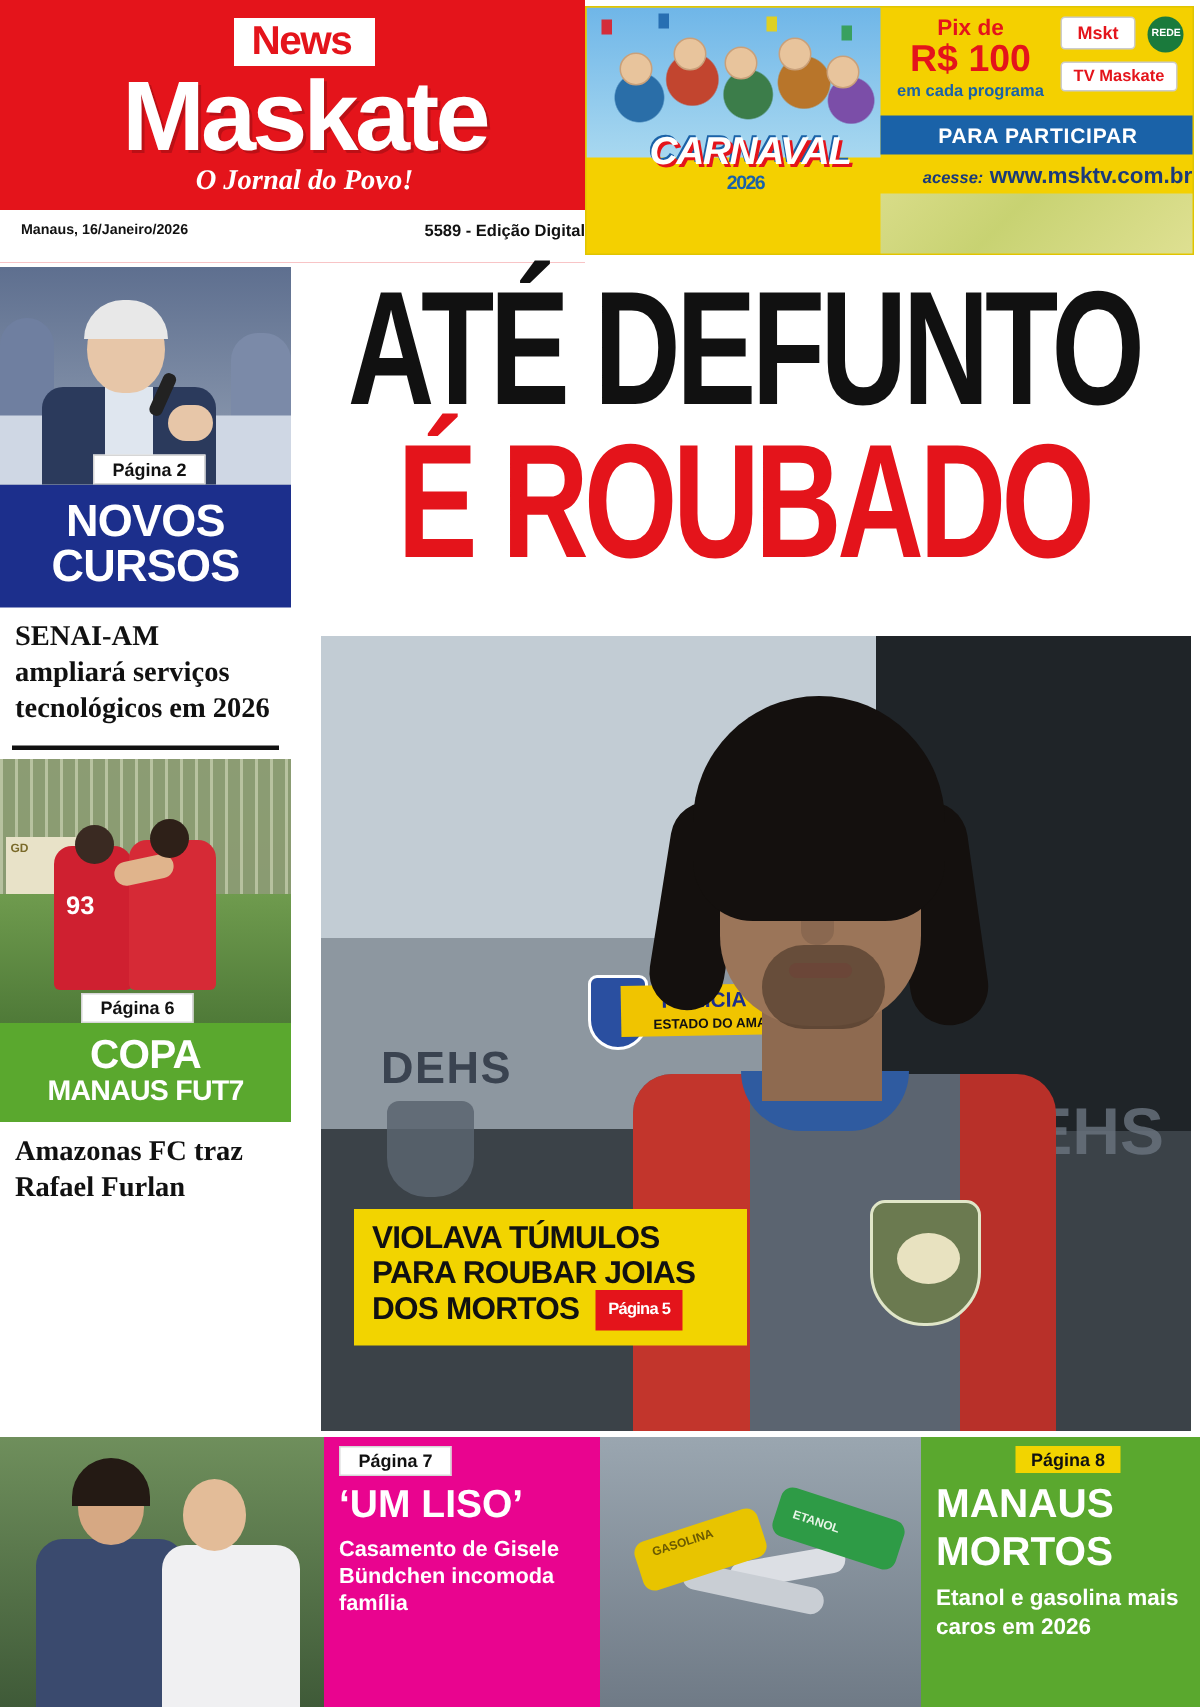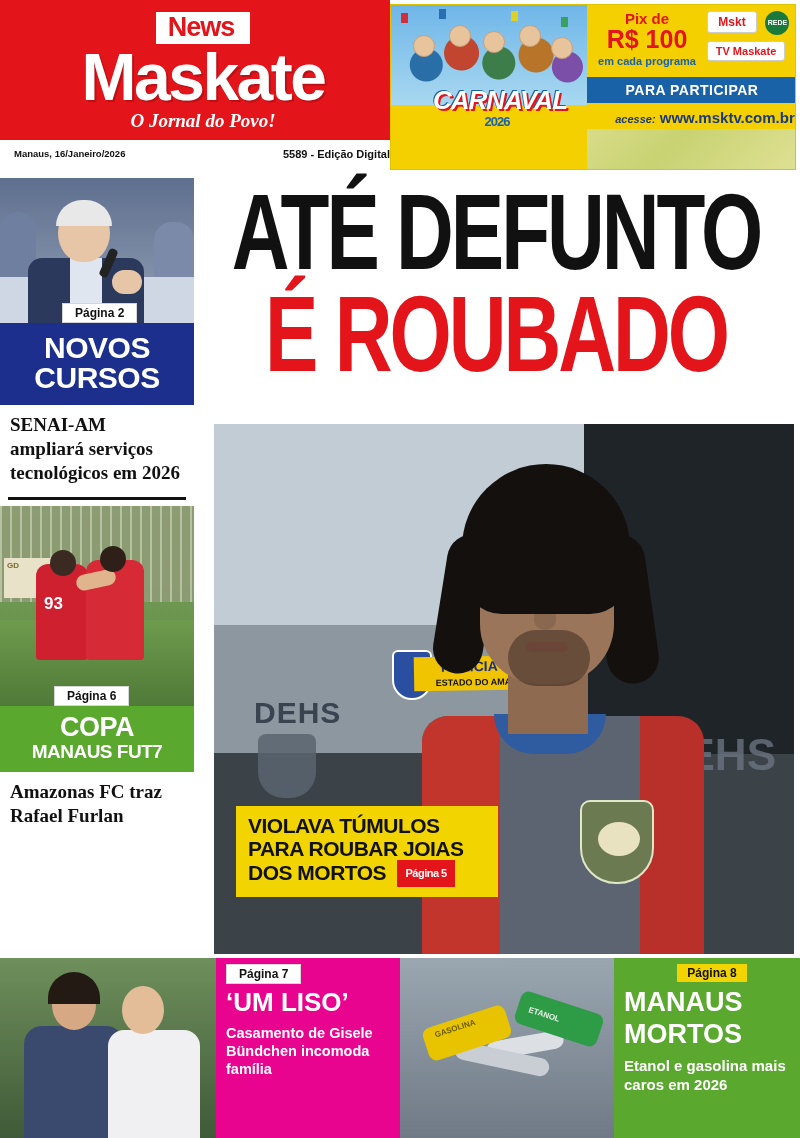--- a/index.html
+++ b/index.html
@@ -177,21 +177,21 @@
   .band-green .t2 { font-size:19px; line-height:21px; }
 
   .lede {
     padding:8px 10px 10px 10px;
     font-size:19px; line-height:24px; font-weight:bold; color:#111;
     font-family:"Liberation Serif", serif;
   }
   .rule { height:3px; background:#111; margin:2px 8px 0 8px; }
 
   
-  .photo2 { height:200px; background:linear-gradient(#7ba45c,#5f8a45); position:relative; overflow:hidden;}
+  .photo2 { height:176px; background:linear-gradient(#7ba45c,#5f8a45); position:relative; overflow:hidden;}
   .p2-fence { position:absolute; left:0; top:0; width:194px; height:96px; background:
      repeating-linear-gradient(90deg,#bfc6a8 0 2px,#8e9c76 2px 10px), #9aa882; opacity:.9;}
   .p2-banner { position:absolute; left:4px; top:52px; width:54px; height:40px; background:#e8e2c8; color:#7a6a2a; font-size:8px; font-weight:bold; padding:3px;}
   .p2-grass { position:absolute; left:0; bottom:0; width:194px; height:86px; background:linear-gradient(#6f9b4e,#4f7a38); }
   .p2-p1 { position:absolute; left:36px; top:58px; width:52px; height:96px; background:#cf2030; border-radius:12px 12px 4px 4px; }
   .p2-p2 { position:absolute; left:86px; top:54px; width:58px; height:100px; background:#d62a36; border-radius:12px 12px 4px 4px; }
   .p2-h1 { position:absolute; left:50px; top:44px; width:26px; height:26px; border-radius:50%; background:#3a2a22; }
   .p2-h2 { position:absolute; left:100px; top:40px; width:26px; height:26px; border-radius:50%; background:#2e2018; }
   .p2-num { position:absolute; left:44px; top:88px; color:#fff; font-weight:bold; font-size:17px; }
   .p2-arm { position:absolute; left:76px; top:66px; width:40px; height:16px; background:#e0b48c; border-radius:8px; transform:rotate(-12deg); }

